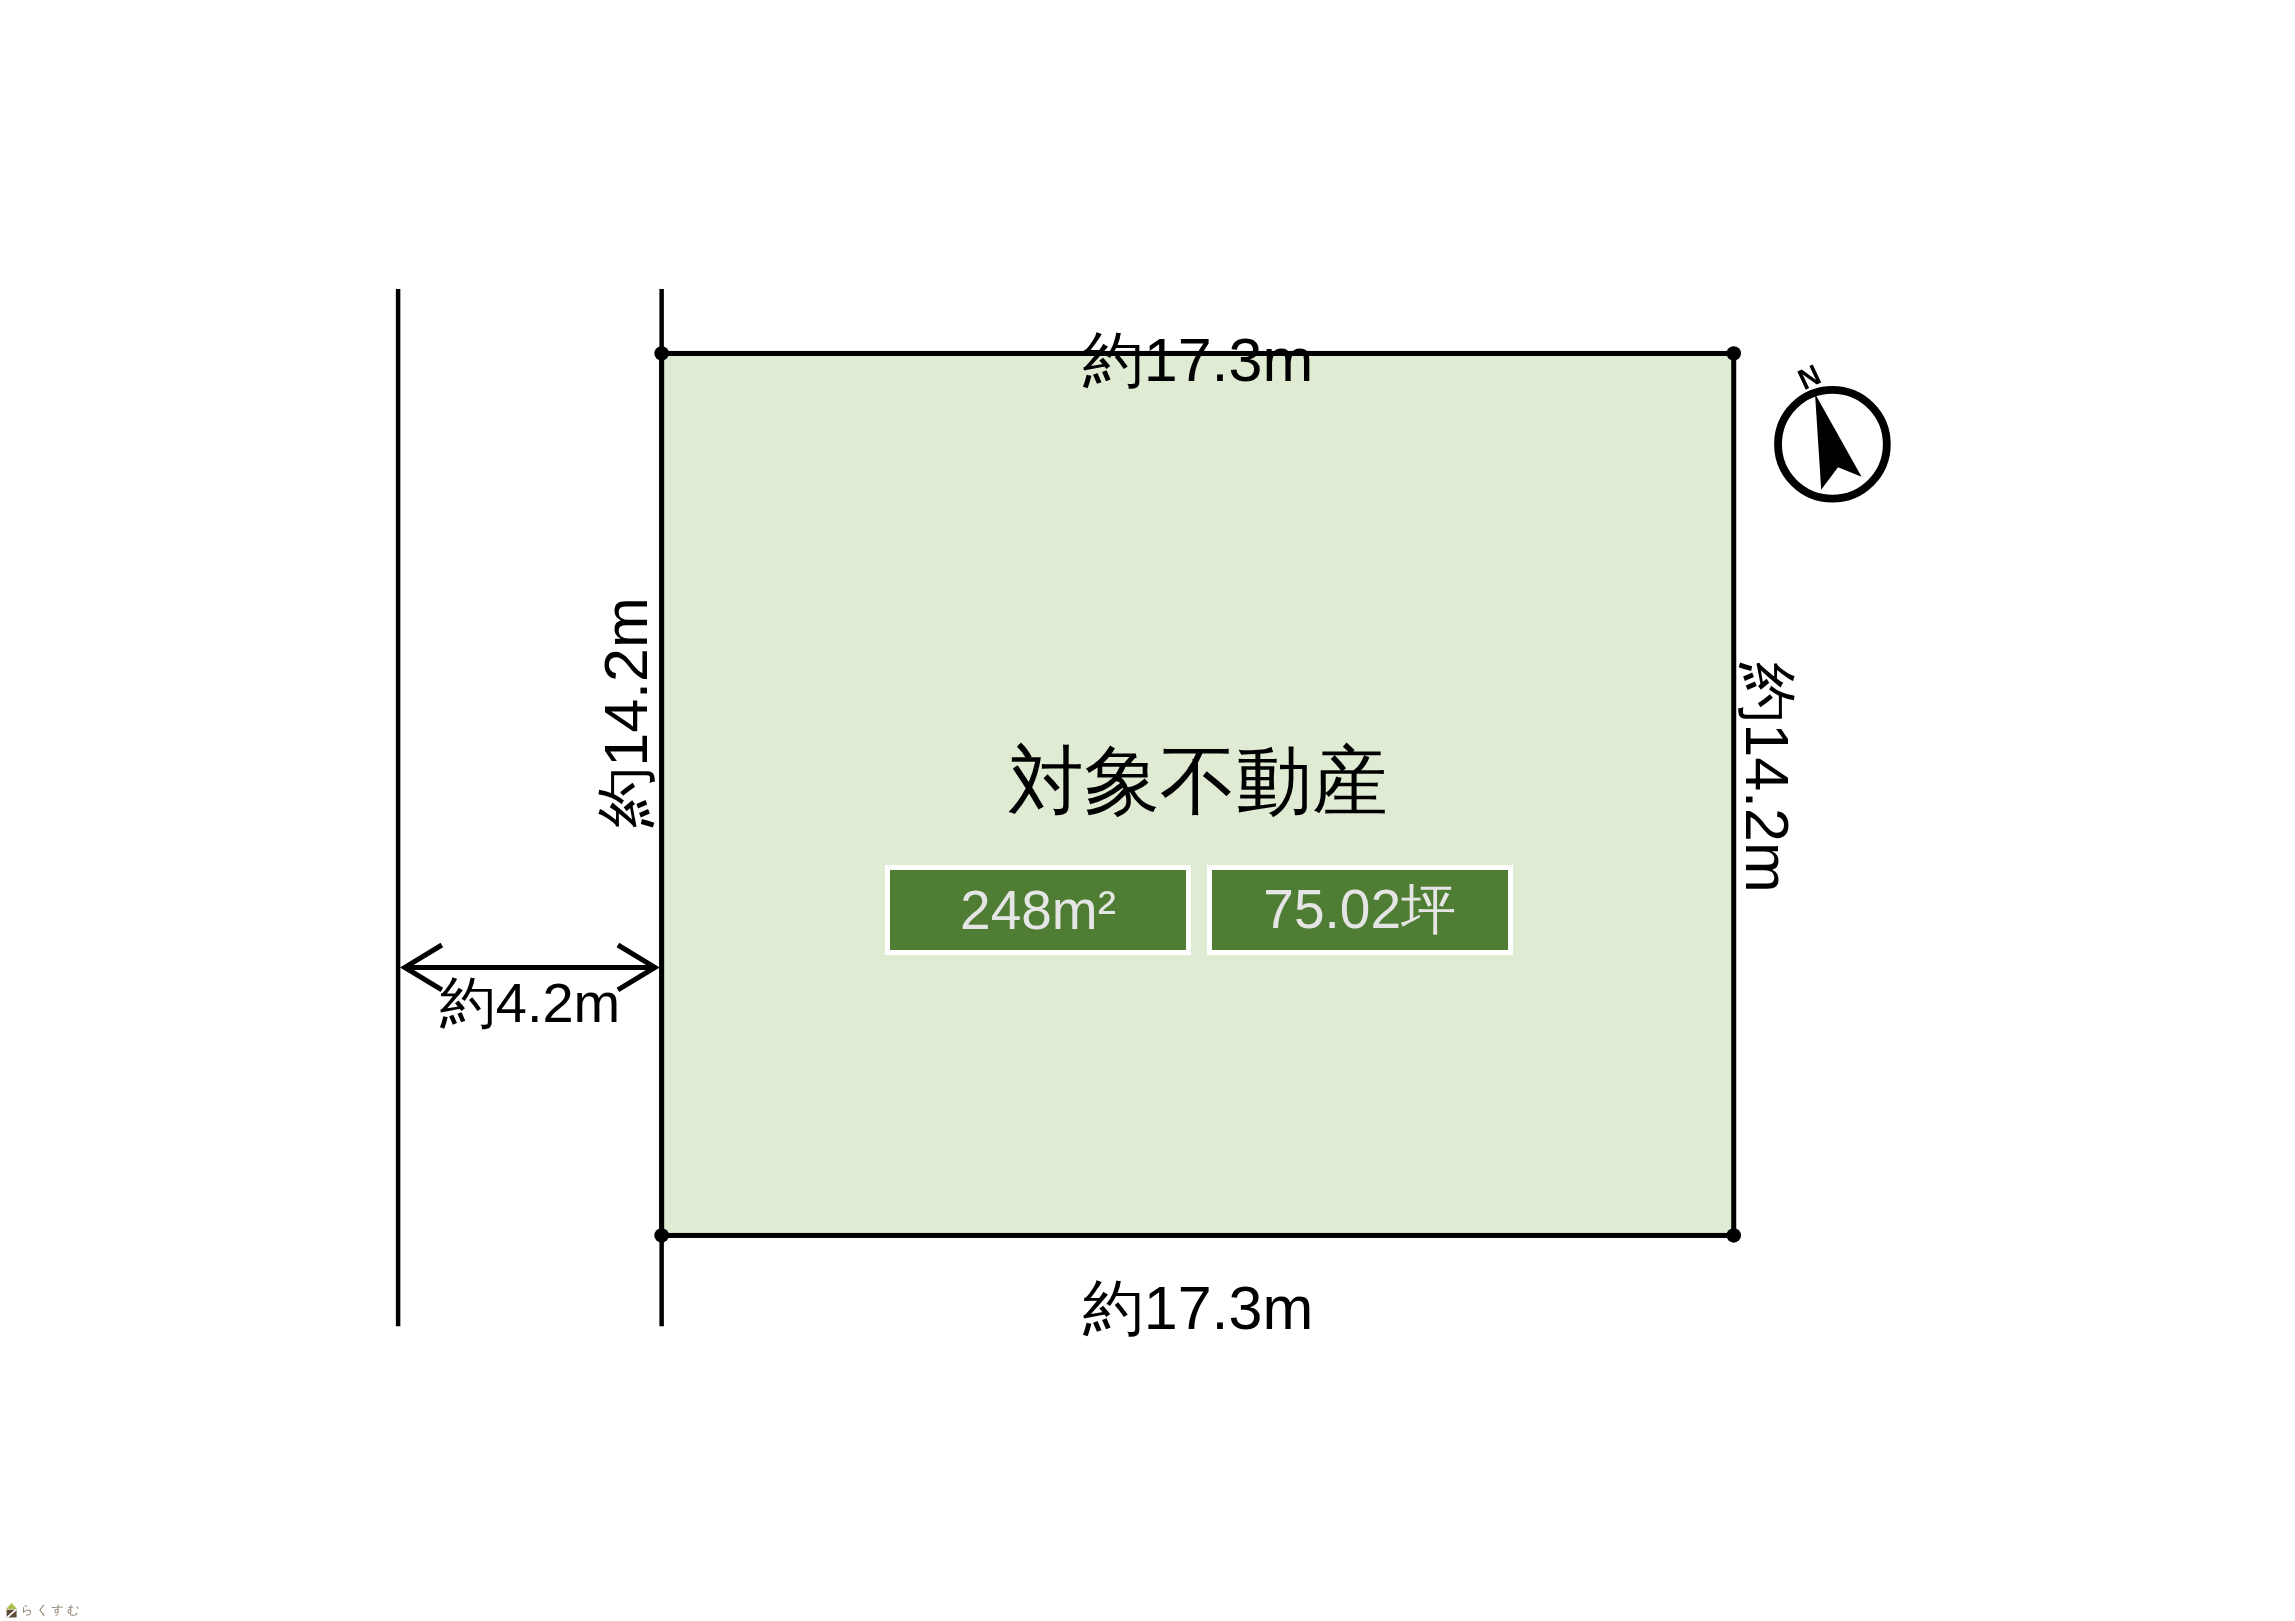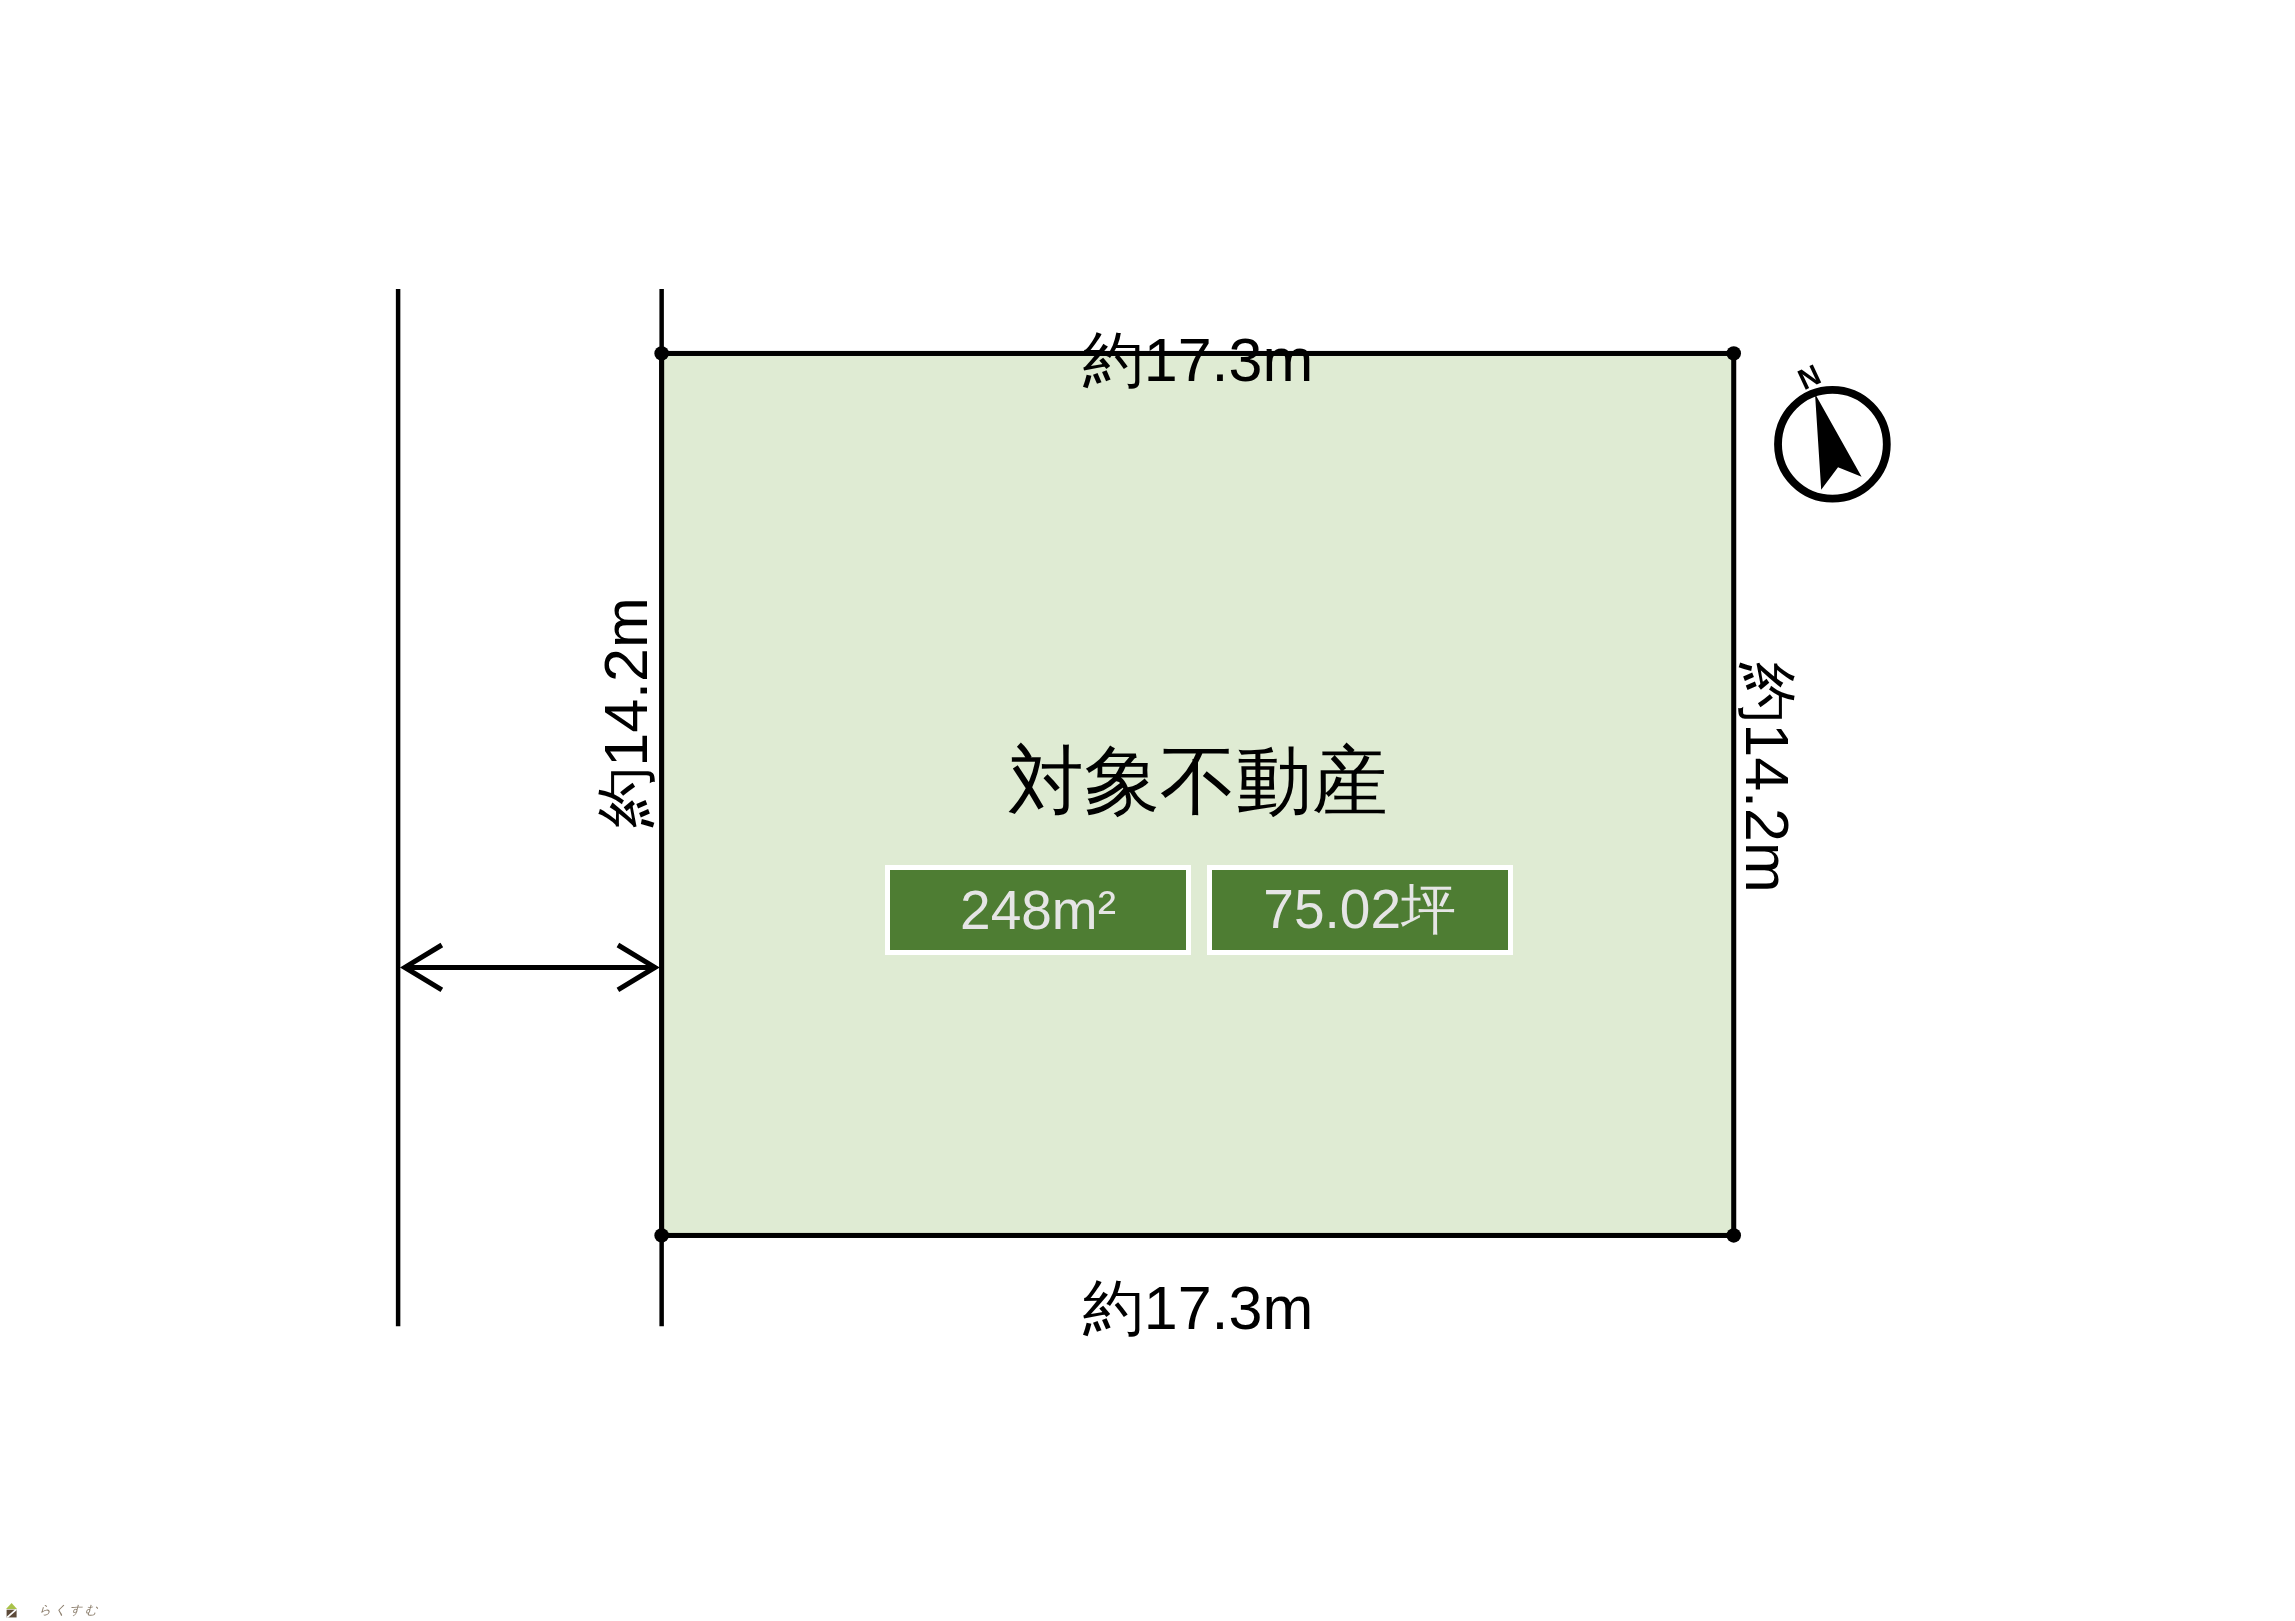--- a/index.html
+++ b/index.html
@@ -71,22 +71,21 @@
     width: 45px; height: 39px;
     font-size: 29px; font-weight: bold;
     line-height: 39px;
     transform: rotate(-25deg);
   }
   .logo {
     position: absolute;
     left: 5.6px; top: 1603px;
     display: flex;
     align-items: center;
-    gap: 22px;
-    font-style: italic;
+    gap: 4px;
   }
   .logo-text {
     font-size: 12.3px;
     color: #8b7d6b;
     letter-spacing: 2.8px;
     white-space: nowrap;
     line-height: 15.7px;
   }
 </style>
 </head>
@@ -122,20 +121,21 @@
   <div class="label dim-left">約14.2m</div>
   <div class="label dim-right">約14.2m</div>
 
   <div class="label plot-title">対象不動産</div>
 
   <div class="badge-row">
     <div class="badge">248m²</div>
     <div class="badge">75.02坪</div>
   </div>
 
+  <div class="label road-width-label">約4.2m</div>
 
   <div class="label compass-n">N</div>
 
   <div class="logo">
     <svg width="11.2" height="15" viewBox="0 0 20 27">
       <polygon points="10,0 0,11 20,11" fill="#a9c24a"></polygon>
       <rect x="1" y="12" width="18" height="14" fill="#5d4a39"></rect>
       <line x1="2" y1="26" x2="18" y2="12" stroke="#ffffff" stroke-width="3"></line>
     </svg>
     <span class="logo-text">らくすむ</span>

